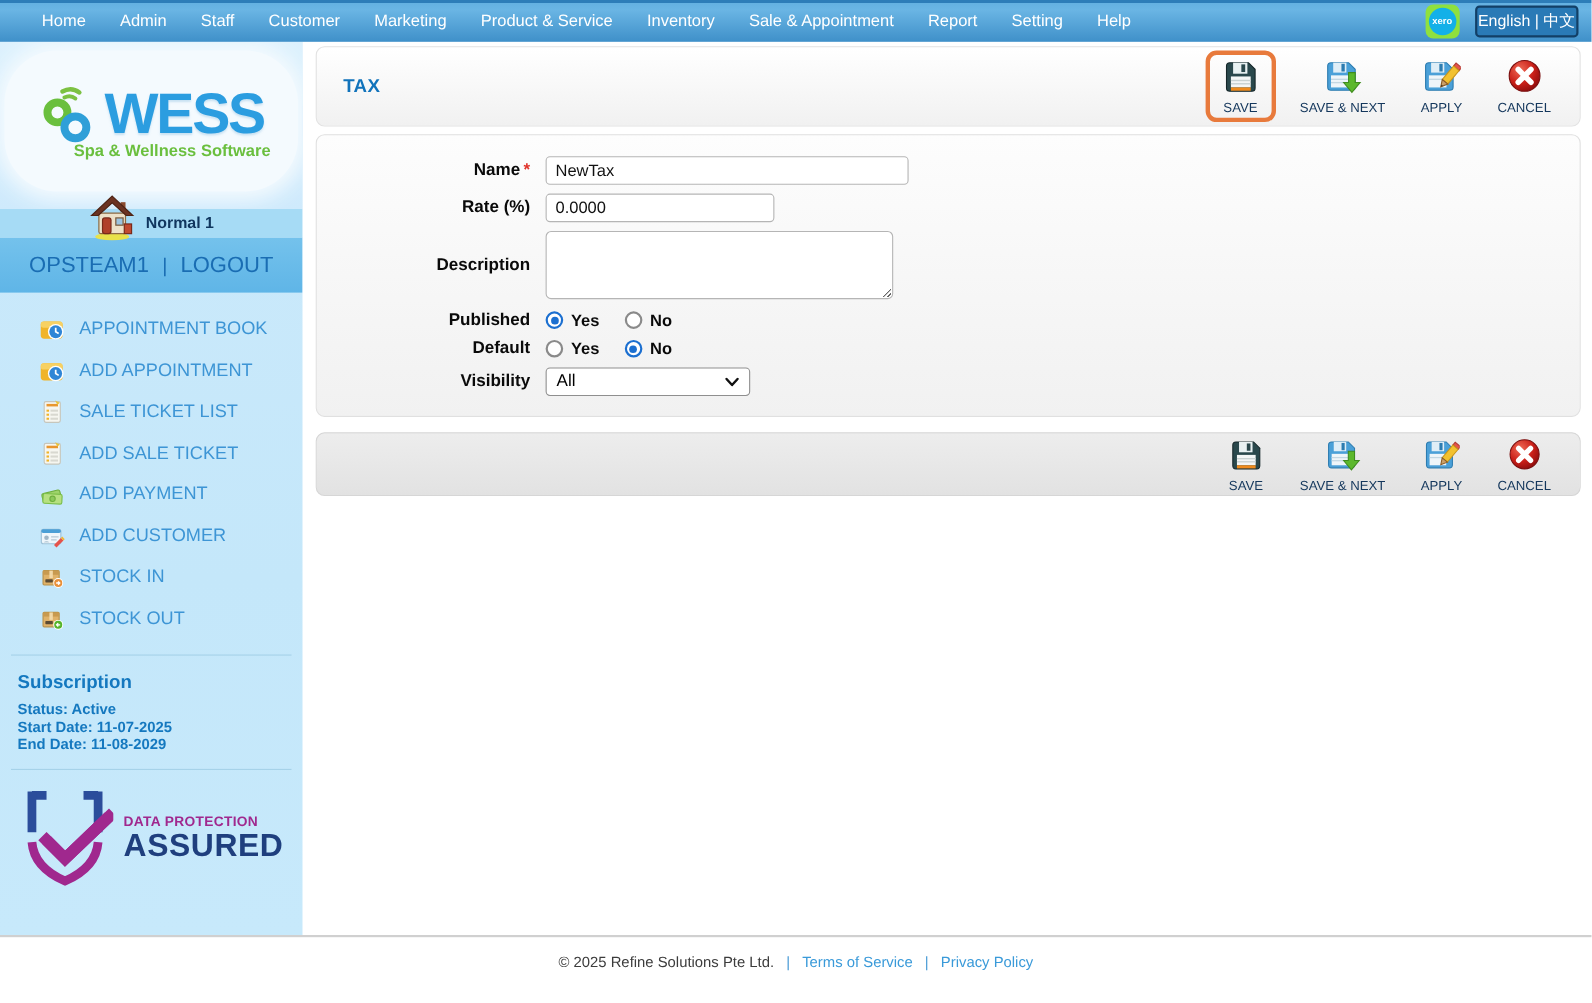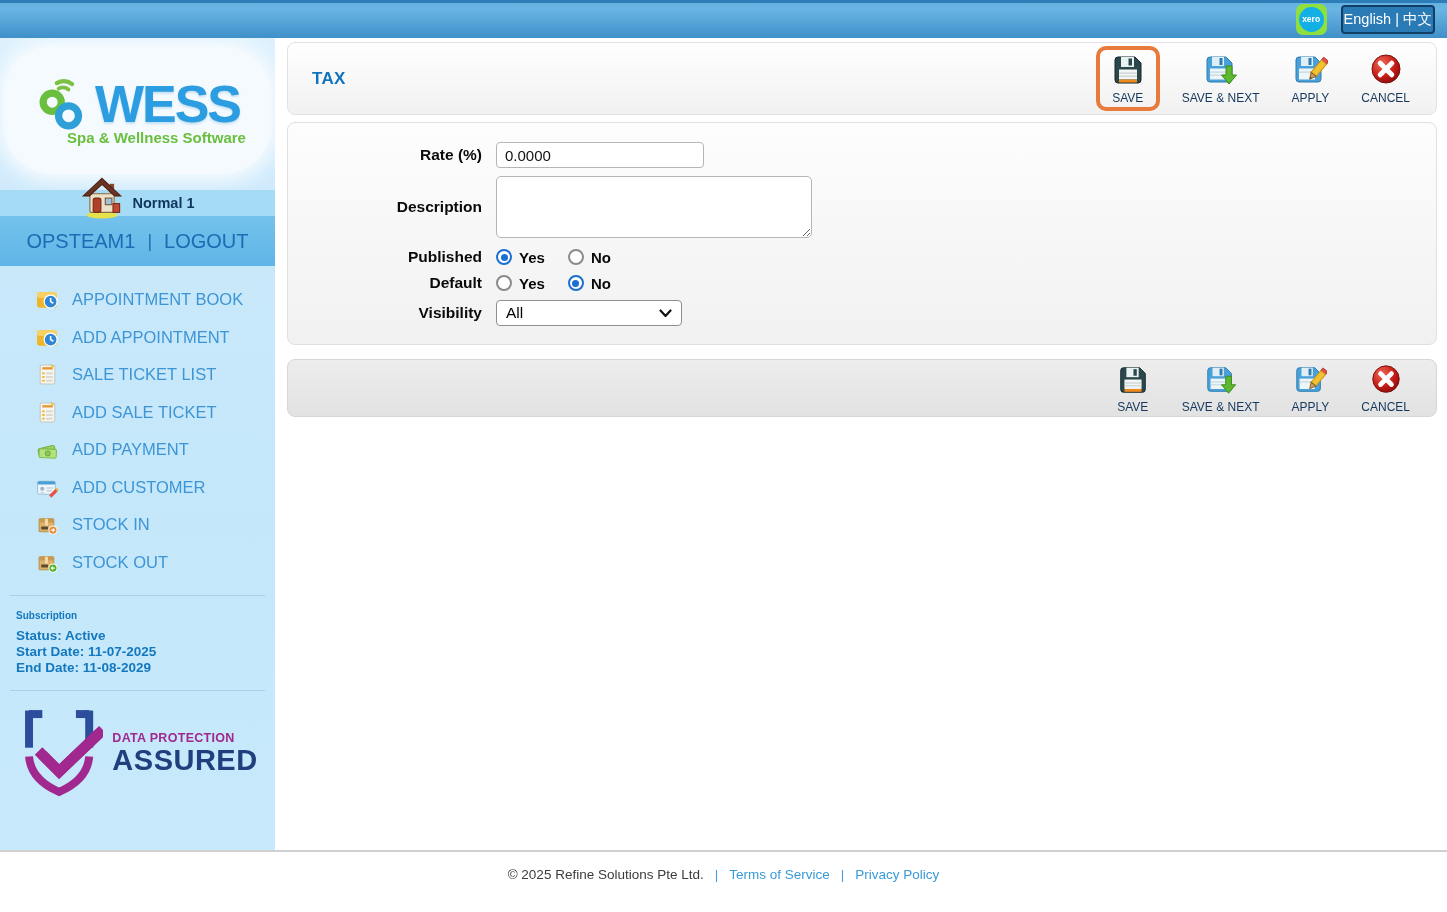--- a/index.html
+++ b/index.html
@@ -44,21 +44,21 @@
   .user-band a { color:#1a6db3; font-size:20px; text-decoration:none; cursor:pointer; }
   .user-band .sep { color:#1a6db3; font-size:18px; }
 
   .side-menu { padding-top:15px; }
   .side-item { height:37.5px; display:flex; align-items:center; gap:13px; padding-left:36px;
     color:#3d95d5; font-size:16.5px; text-decoration:none; cursor:pointer; }
   .side-item svg { flex:0 0 auto; }
 
   .divider { height:1px; background:#9ecce5; margin:14px 10px; opacity:.8; }
   .subscription { padding:0 16px; color:#1478bf; }
-  .sub-title { font-size:10px; font-weight:bold; margin-bottom:7px; }
+  .sub-title { font-size:17px; font-weight:bold; margin-bottom:7px; }
   .sub-line { font-size:13.5px; font-weight:bold; line-height:1.18; }
   .badge-area { display:flex; align-items:center; justify-content:center; gap:9px; margin-top:16px; }
   .badge-text .l1 { color:#a0288e; font-size:12.5px; font-weight:bold; letter-spacing:.3px; }
   .badge-text .l2 { color:#1f3f7e; font-size:29px; font-weight:bold; letter-spacing:.5px; line-height:1.05; }
 
   
   .main { position:absolute; left:287px; top:42px; width:1150px; }
   .header-panel { height:73px; border:1px solid #e2e2e2; border-radius:8px;
     background:linear-gradient(180deg,#ffffff,#f1f1f1); display:flex; align-items:center;
     padding:0 16px 0 24px; }
@@ -104,20 +104,33 @@
   .footer .copy { color:#3c3c3c; }
   .footer .fsep { color:#4a9bd6; }
   .footer a { color:#3a9ad9; text-decoration:none; cursor:pointer; }
 </style>
 </head>
 <body>
 
 <div class="app">
 
   <header class="topnav">
+    <nav class="nav-items">
+      <a class="nav-item">Home</a>
+      <a class="nav-item">Admin</a>
+      <a class="nav-item">Staff</a>
+      <a class="nav-item">Customer</a>
+      <a class="nav-item">Marketing</a>
+      <a class="nav-item">Product &amp; Service</a>
+      <a class="nav-item">Inventory</a>
+      <a class="nav-item">Sale &amp; Appointment</a>
+      <a class="nav-item">Report</a>
+      <a class="nav-item">Setting</a>
+      <a class="nav-item">Help</a>
+    </nav>
     <div class="nav-right">
       <div class="xero-badge">
         <span class="xero-inner">xero</span>
       </div>
       <button class="lang-btn">English | 中文</button>
     </div>
   </header>
 
   <aside class="sidebar">
     <div class="logo-area">
@@ -341,20 +354,28 @@
             <circle cx="18" cy="17" r="14" fill="url(#cg1)" stroke="#7a0f0f"></circle>
             <path d="M12.2 11.2 l11.6 11.6 M23.8 11.2 l-11.6 11.6" stroke="#fff" stroke-width="5" stroke-linecap="round"></path>
           </svg>
           <span class="tb-lbl">CANCEL</span>
         </button>
       </div>
     </div>
 
     <div class="form-panel">
       <div class="frow">
+        <label class="flabel">
+          <span>Name</span><span class="req">*</span>
+        </label>
+        <div class="fctl">
+          <input class="fin name-in" type="text" value="NewTax" style="">
+        </div>
+      </div>
+      <div class="frow">
         <label class="flabel">Rate (%)</label>
         <div class="fctl">
           <input class="fin rate-in" type="text" value="0.0000" style="">
         </div>
       </div>
       <div class="frow desc">
         <label class="flabel">Description</label>
         <div class="fctl">
           <textarea class="desc-ta" style=""></textarea>
         </div>

